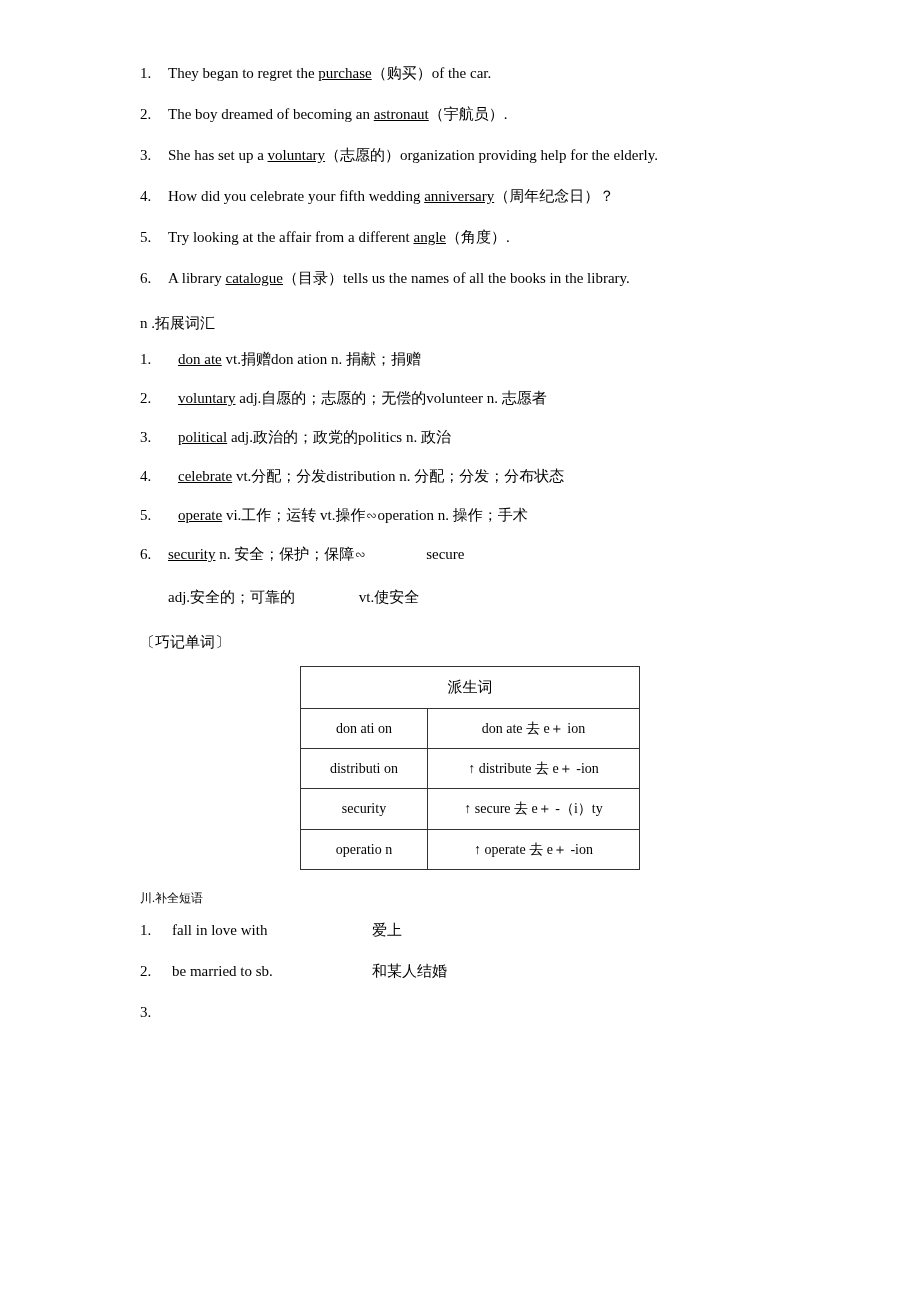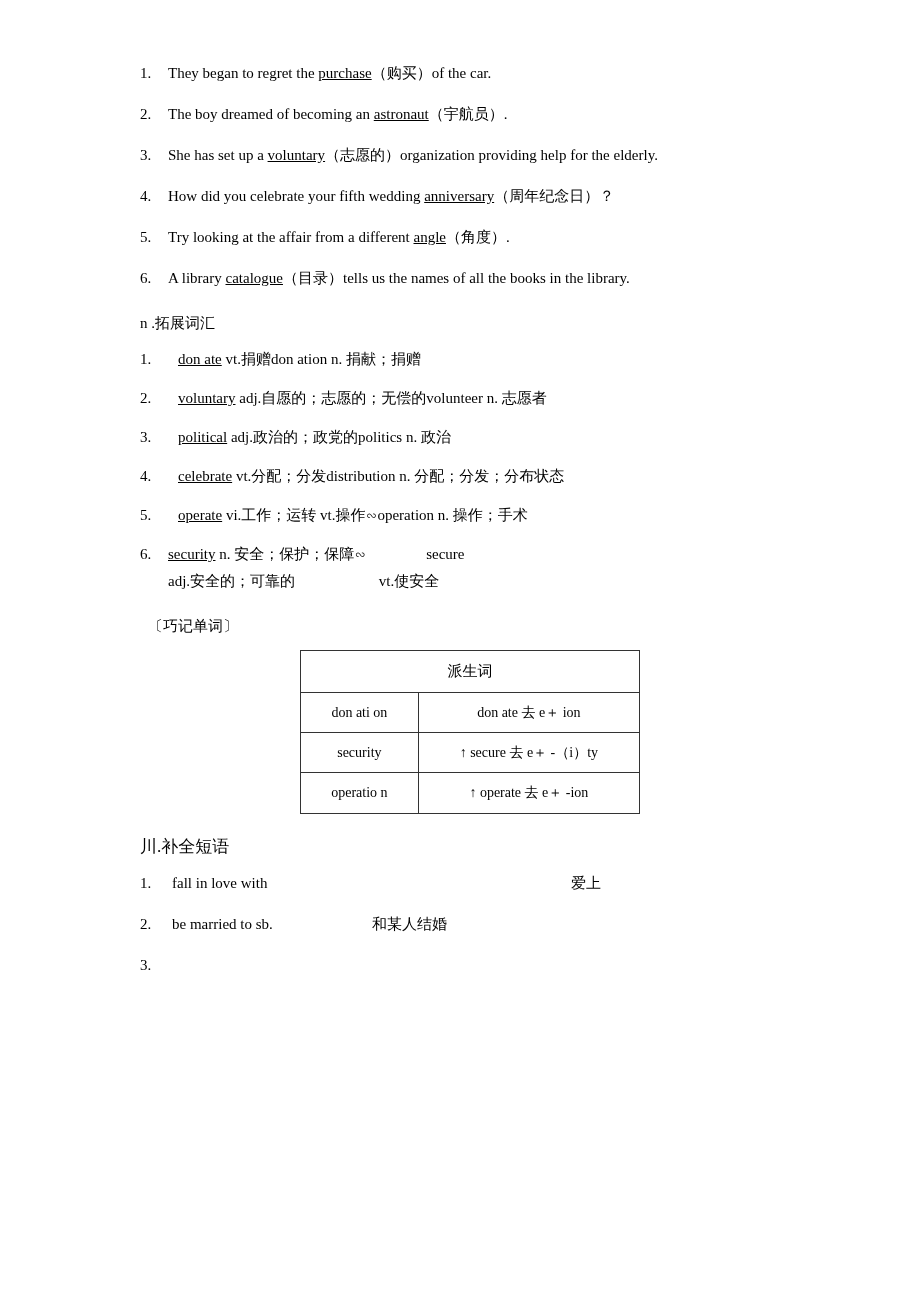--- a/index.html
+++ b/index.html
@@ -47,21 +47,20 @@
     .vocab-content {
       flex: 1;
       margin-left: 10px;
     }
     .table-section {
       margin: 18px 0 18px 0;
     }
     .table-title {
       margin-bottom: 10px;
       font-size: 15px;
-      margin-left: 8px;
     }
     .derivative-table {
       border-collapse: collapse;
       margin-left: auto;
       margin-right: auto;
       width: 340px;
     }
     .derivative-table td, .derivative-table th {
       border: 1px solid #333;
       padding: 7px 18px;
@@ -70,21 +69,21 @@
     }
     .derivative-table .table-header {
       text-align: center;
       font-weight: normal;
       font-size: 15px;
     }
     .phrase-section {
       margin-top: 10px;
     }
     .phrase-title {
-      font-size: 17px;
+      font-size: 12px;
       margin-bottom: 8px;
     }
     .phrase-item {
       margin-bottom: 14px;
       display: flex;
       align-items: baseline;
     }
     .phrase-num {
       min-width: 32px;
     }
@@ -168,62 +167,66 @@
     </div>
     <div class="vocab-item">
       <span class="vocab-num">5.</span>
       <span class="vocab-content">
         <span class="underline">operate</span><span> vi.工作；运转 vt.操作∽operation n. 操作；手术</span>
       </span>
     </div>
 
     <div class="vocab-item" style="flex-wrap:wrap;">
       <span class="vocab-num">6.</span>
-      <span style="flex:1; flex-wrap:wrap; display:flex; flex-direction:column;">
+      <span style="flex:1; flex-wrap:wrap; display:flex; flex-direction:column;gap:16px;">
         <span>
           <span class="underline">security</span><span> n. 安全；保护；保障∽</span><span style="margin-left:60px;">secure</span>
         </span>
         <span>
           <span>adj.安全的；可靠的</span>
-          <span style="margin-left:80px;text-align:center;">vt.使安全</span>
+          <span style="margin-left:60px;text-align:center;">vt.使安全</span>
         </span>
       </span>
     </div>
   </div>
 
   <div class="table-section">
     <div class="table-title">〔巧记单词〕</div>
     <table class="derivative-table">
       <tbody>
           <tr>
         <td colspan="2" class="table-header">派生词</td>
       </tr>
       <tr>
         <td>don ati on</td>
         <td>don ate 去  e＋       ion</td>
       </tr>
       <tr>
+        <td>distributi on</td>
+        <td>↑ distribute 去  e＋ -ion</td>
+      </tr>
+      <tr>
         <td>security</td>
         <td>↑ secure 去  e＋ -（i）ty</td>
       </tr>
       <tr>
         <td>operatio n</td>
         <td>↑ operate 去  e＋ -ion</td>
       </tr>
     </tbody>
       </table>
   </div>
 
   <div class="phrase-section">
     <div class="phrase-title">川.补全短语</div>
 
     <div class="phrase-item">
       <span class="phrase-num">1.</span>
       <span class="phrase-left">fall in love with</span>
-      <span class="phrase-right" style="text-align:center;">爱上</span>
+      <span class="phrase-right" style="text-align:left;">爱上</span>
     </div>
     <div class="phrase-item">
       <span class="phrase-num">2.</span>
       <span class="phrase-left">be married to sb.</span>
       <span class="phrase-right">和某人结婚</span>
     </div>
     <div class="phrase-item">
       <span class="phrase-num">3.</span>
     </div>
   </div>

